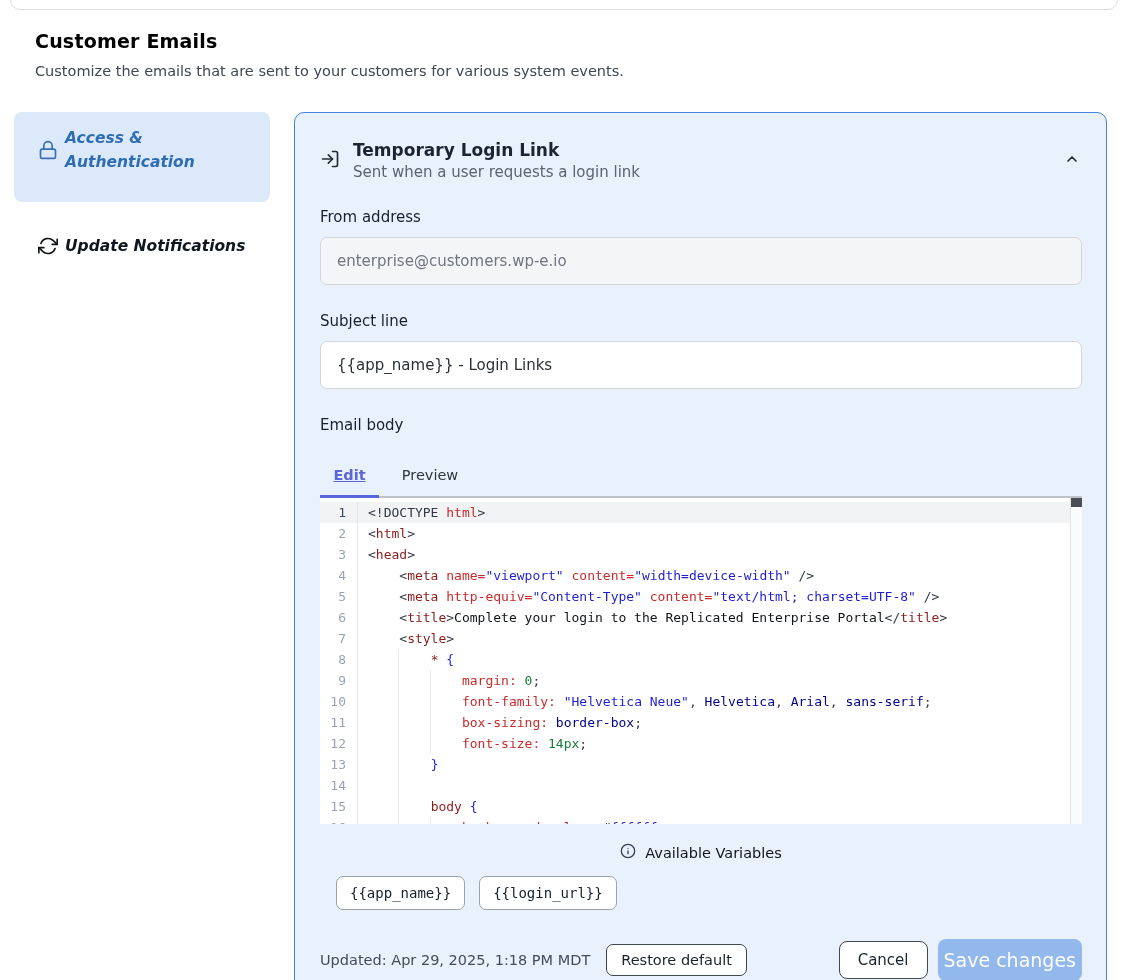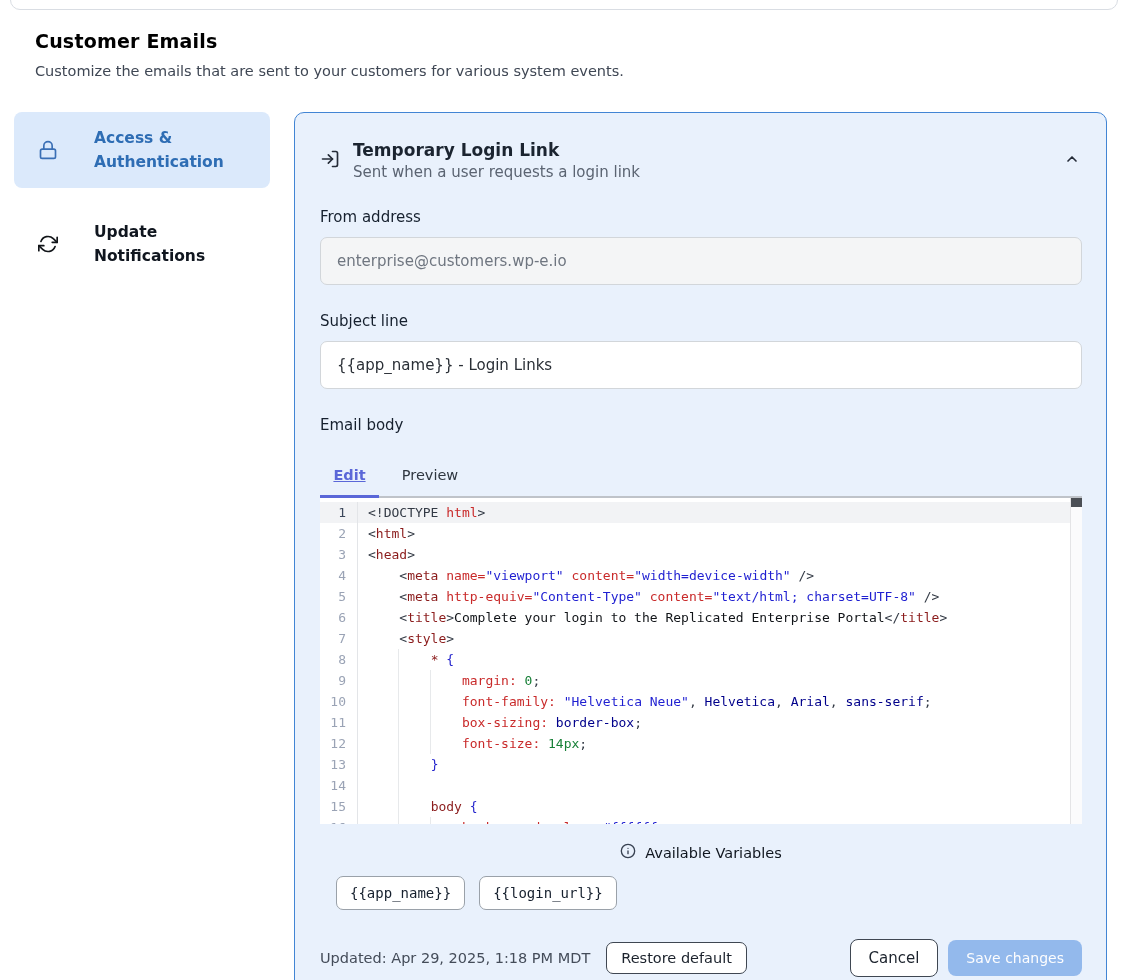--- a/index.html
+++ b/index.html
@@ -7,22 +7,22 @@
     font-family:"DejaVu Sans","Liberation Sans",sans-serif; color:#111827; }
   .top-card-remnant { position:absolute; top:-30px; left:10px; right:10px; height:40px;
     background:#fff; border:1px solid #d9dde3; border-radius:10px; }
   .page-header { padding:30px 35px 0 35px; }
   .page-title { font-size:19px; font-weight:700; color:#000; letter-spacing:.2px; }
   .page-subtitle { margin-top:11px; font-size:14.5px; color:#3f4754; }
   .content { display:flex; align-items:flex-start; gap:24px; margin-top:33px; padding:0 21px 0 14px; }
 
   
   .sidebar { width:256px; flex:0 0 256px; }
-  .side-item { display:flex; align-items:center; gap:36px; padding:14px 18px 14px 24px;
-    border-radius:8px; cursor:pointer; }
+  .side-item { display:flex; align-items:center; gap:7px; padding:14px 18px 28px 24px;
+    border-radius:8px; cursor:pointer;font-style:italic; }
   .side-item.active { background:#dbe9fb; }
   .side-item.active .side-label { color:#2e6db4; }
   .side-item + .side-item { margin-top:18px; }
   .side-label { font-size:15.5px; font-weight:600; line-height:1.55; color:#10161f; }
   .side-icon { flex:0 0 20px; height:20px; }
 
   
   .panel { flex:1; background:#e9f1fc; border:1px solid #4285d4; border-radius:10px;
     padding:27px 24px 24px 25px; }
   .panel-header { display:flex; align-items:center; gap:13px; }
@@ -72,21 +72,21 @@
 
   
   .panel-footer { display:flex; align-items:center; margin-top:29px; }
   .updated { font-size:14.5px; color:#444c59; }
   .btn { font-family:inherit; cursor:pointer; border-radius:7px; }
   .btn-restore { margin-left:16px; font-size:14.5px; padding:7px 14px; background:#fff;
     border:1.5px solid #3f4752; color:#1b222c; }
   .spacer { flex:1; }
   .btn-cancel { font-size:15px; padding:9px 18px; background:#fff; border:1.5px solid #3f4752;
     border-radius:8px; color:#1b222c; }
-  .btn-save { margin-left:10px; font-size:14px; padding:10px 18px; background:#93b9ec;
+  .btn-save { margin-left:10px; font-size:19px; padding:10px 6px; background:#93b9ec;
     border:none; border-radius:8px; color:#fdfdfe; }
 </style>
 </head>
 <body>
 
 <div class="top-card-remnant"></div>
 
 <div class="page-header">
   <div class="page-title">Customer Emails</div>
   <div class="page-subtitle">Customize the emails that are sent to your customers for various system events.</div>

